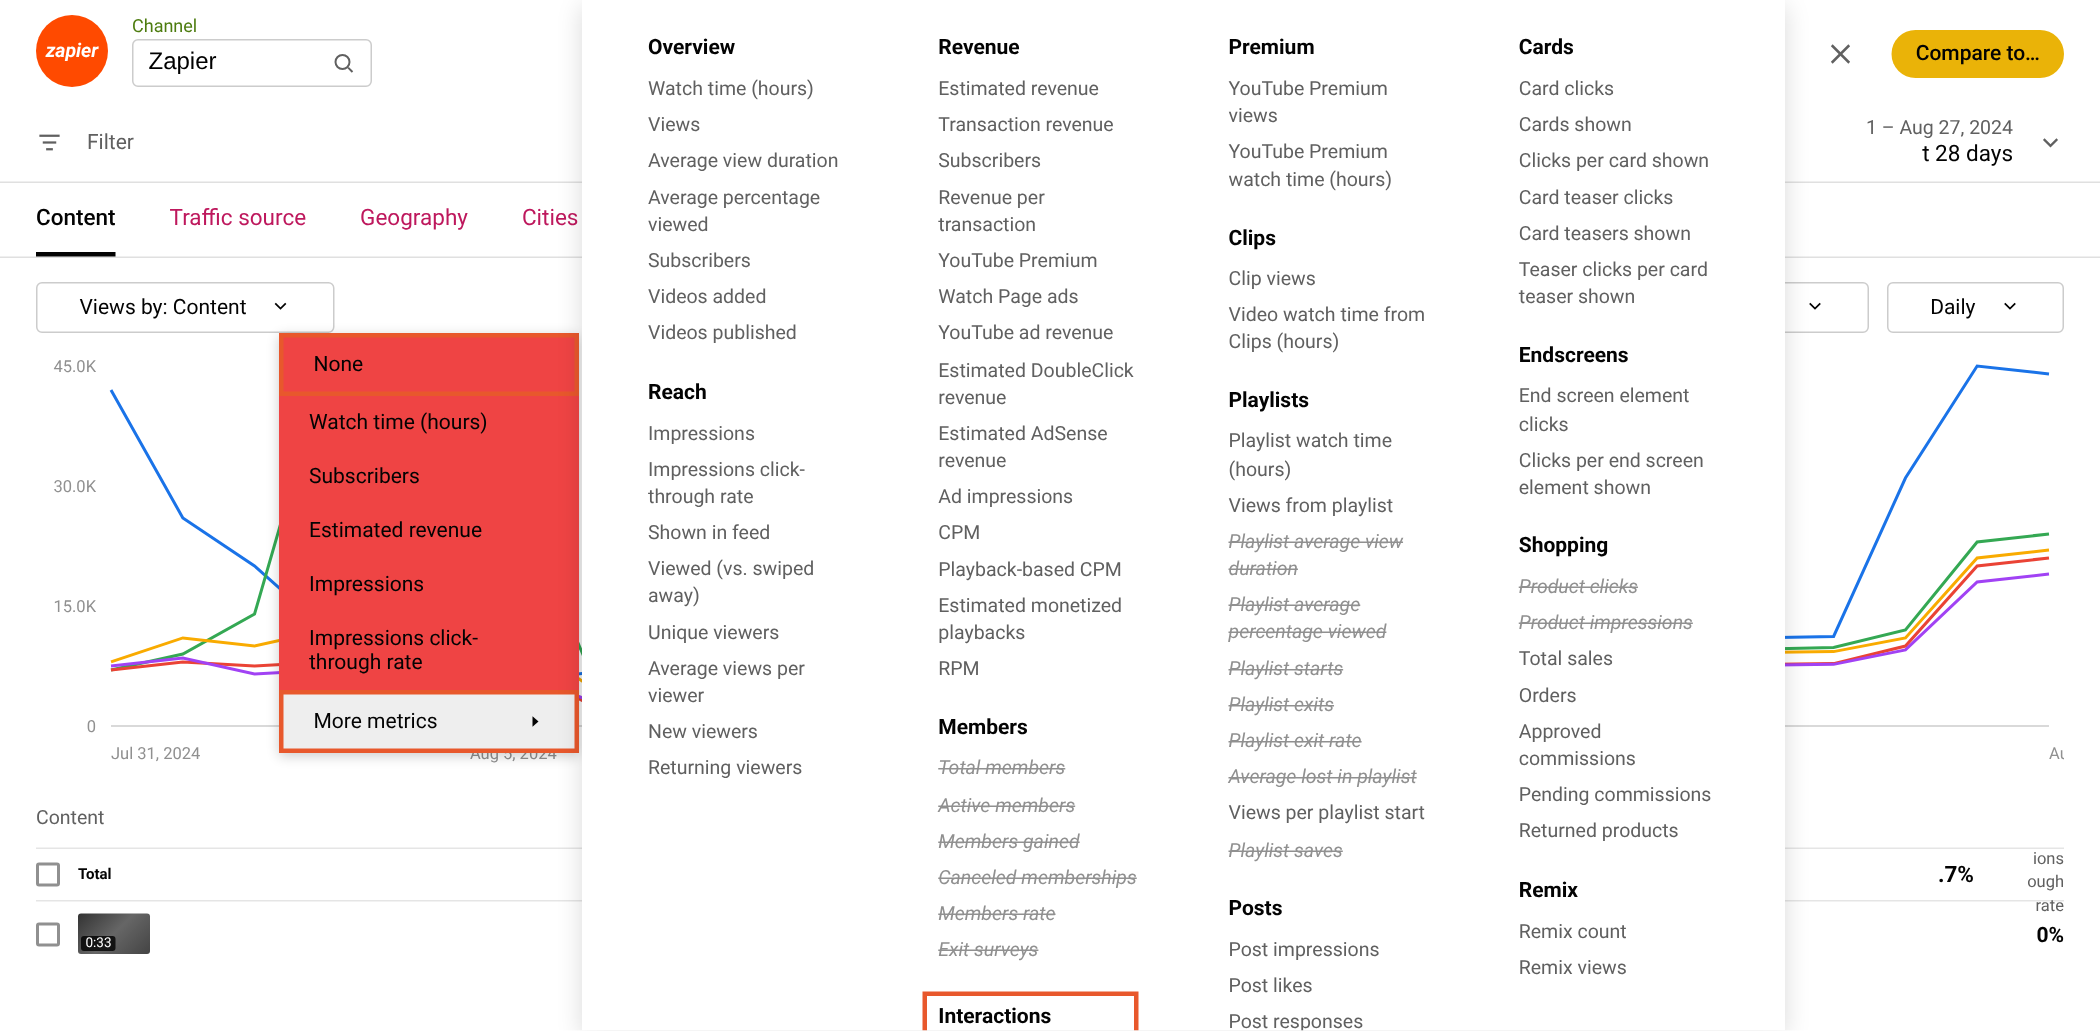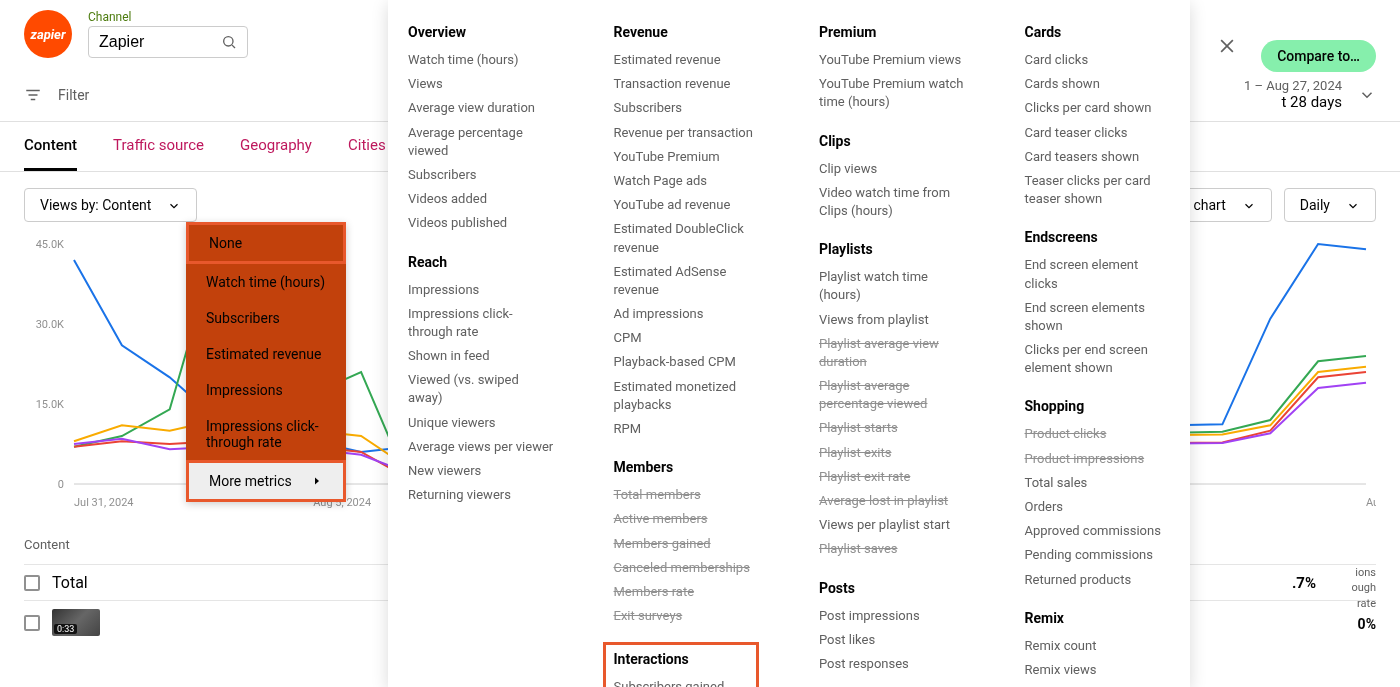--- a/index.html
+++ b/index.html
@@ -7,59 +7,59 @@
     
     .header { display: flex; align-items: center; padding: 10px 24px; position: relative; }
     .logo { width: 48px; height: 48px; border-radius: 50%; background: #ff4a00; display: flex; align-items: center; justify-content: center; color: #fff; font-weight: 700; font-size: 13px; font-style: italic; margin-right: 16px; }
     .channel-info { display: flex; flex-direction: column; }
     .channel-label { font-size: 12px; color: #4d7c0f; margin-bottom: 2px; }
     .channel-search { display: flex; align-items: center; border: 1px solid #ccc; border-radius: 4px; padding: 6px 10px; width: 160px; }
     .channel-search input { border: none; outline: none; font-size: 16px; width: 100%; }
     .channel-search .icon-svg { color: #606060; margin-left: 6px; }
     .header-actions { position: absolute; right: 24px; top: 20px; display: flex; align-items: center; gap: 24px; }
     .header-actions .icon-svg { color: #606060; cursor: pointer; }
-    .compare-btn { background: #86efac; border-radius: 18px; padding: 8px 16px; font-size: 14px; font-weight: 500; cursor: pointer; margin-top: 20px; }
+    .compare-btn { background: #eab308; border-radius: 18px; padding: 8px 16px; font-size: 14px; font-weight: 500; cursor: pointer; }
     
     .filter-row { display: flex; align-items: center; padding: 10px 24px; border-bottom: 1px solid #e0e0e0; color: #606060; gap: 16px; }
     .filter-row .date-range { margin-left: auto; text-align: right; display: flex; align-items: center; gap: 16px; }
     .date-text { display: flex; flex-direction: column; align-items: flex-end; font-size: 13px; }
     
     .tabs { display: flex; padding: 0 24px; border-bottom: 1px solid #e0e0e0; gap: 36px; }
     .tab { padding: 14px 0; font-size: 15px; color: #be185d; cursor: pointer; border-bottom: 3px solid transparent; }
     .tab.active { color: #030303; border-bottom-color: #030303; font-weight: 500; }
     
     .controls-row { display: flex; align-items: center; padding: 16px 24px 12px; position: relative; }
-    .dropdown-btn { display: flex; align-items: flex-end; justify-content: space-between; background: #fff; border: 1px solid #ccc; border-radius: 4px; padding: 8px 15px; font-size: 14px; cursor: pointer; gap: 16px; }
+    .dropdown-btn { display: flex; align-items: flex-start; justify-content: space-between; background: #fff; border: 1px solid #ccc; border-radius: 4px; padding: 8px 28px; font-size: 14px; cursor: pointer; gap: 16px; }
     .right-controls { margin-left: auto; display: flex; gap: 12px; }
     
     .chart-area { padding: 0 24px; position: relative; }
     .chart-svg { width: 1352px; height: 280px; }
     .axis-label { font-size: 11px; fill: #909090; }
     
     .data-table { padding: 20px 24px 0; }
     .table-header { font-size: 13px; color: #606060; margin-bottom: 12px; }
     .table-row { display: flex; align-items: center; padding: 8px 0; border-top: 1px solid #e5e5e5; gap: 12px; }
     .checkbox { width: 16px; height: 16px; border: 2px solid #909090; border-radius: 2px; }
-    .total-text { font-weight: 400; font-size: 16px; }
+    .total-text { font-weight: 700; font-size: 10px; }
     .thumb { width: 48px; height: 27px; background: linear-gradient(135deg,#333,#666,#444); position: relative; border-radius: 2px; }
     .thumb-time { position: absolute; bottom: 2px; left: 2px; background: rgba(0,0,0,0.8); color: #fff; font-size: 9px; padding: 0 3px; border-radius: 2px; }
     .pct-text { font-weight: 700; font-size: 15px; margin-left: auto; padding-right: 60px; }
     
     
-    .submenu { position: absolute; left: 186px; top: 222px; width: 160px; background: #c2410c; box-shadow: 0 2px 8px rgba(0,0,0,0.2); z-index: 10; }
+    .submenu { position: absolute; left: 186px; top: 222px; width: 200px; background: #ef4444; box-shadow: 0 2px 8px rgba(0,0,0,0.2); z-index: 10; }
     .submenu-item { padding: 10px 20px; font-size: 14px; cursor: pointer; display: flex; align-items: center; justify-content: space-between; }
     .highlight-box { border: 3px solid #e8582c; }
     
     
-    .mega { position: absolute; left: 388px; top: 0; width: 802px; height: 687px; background: #fff; box-shadow: 0 4px 16px rgba(0,0,0,0.15); z-index: 20; display: flex; padding: 24px 20px; gap: 60px; overflow: hidden; }
+    .mega { position: absolute; left: 388px; top: 0; width: 802px; height: 687px; background: #fff; box-shadow: 0 4px 16px rgba(0,0,0,0.15); z-index: 20; display: flex; padding: 24px 44px; gap: 60px; overflow: hidden; }
     .mega-col { display: flex; flex-direction: column; flex: 1; }
     .mega-title { font-weight: 700; font-size: 14px; margin-bottom: 8px; margin-top: 0; }
     .mega-title.mt { margin-top: 18px; }
     .mega-item { font-size: 13px; color: #606060; padding: 3px 0; cursor: pointer; line-height: 1.4; }
-    .mega-item.disabled { text-decoration: line-through; color: #909090; cursor: default; }
+    .mega-item.disabled { text-decoration: line-through; color: #909090; cursor: default; font-style: italic; }
     
     .interactions-highlight { border: 3px solid #e8582c; padding: 6px 8px; margin-left: -11px; margin-top: 14px; }
     .interactions-highlight .mega-title { margin-top: 0; }
     
     .icon-svg { display: inline-flex; }
     .right-meta { position: absolute; right: 24px; top: 565px; font-size: 11px; color: #606060; text-align: right; line-height: 1.4; }
     
   </style>
 </head>
 <body>
@@ -301,21 +301,20 @@
     <div class="mega-col">
       <div class="mega-title">Cards</div>
       <div class="mega-item">Card clicks</div>
       <div class="mega-item">Cards shown</div>
       <div class="mega-item">Clicks per card shown</div>
       <div class="mega-item">Card teaser clicks</div>
       <div class="mega-item">Card teasers shown</div>
       <div class="mega-item">Teaser clicks per card teaser shown</div>
       <div class="mega-title mt">Endscreens</div>
       <div class="mega-item">End screen element clicks</div>
-      <div class="mega-item">End screen elements shown</div>
       <div class="mega-item">Clicks per end screen element shown</div>
       <div class="mega-title mt">Shopping</div>
       <div class="mega-item disabled">Product clicks</div>
       <div class="mega-item disabled">Product impressions</div>
       <div class="mega-item">Total sales</div>
       <div class="mega-item">Orders</div>
       <div class="mega-item">Approved commissions</div>
       <div class="mega-item">Pending commissions</div>
       <div class="mega-item">Returned products</div>
       <div class="mega-title mt">Remix</div>

